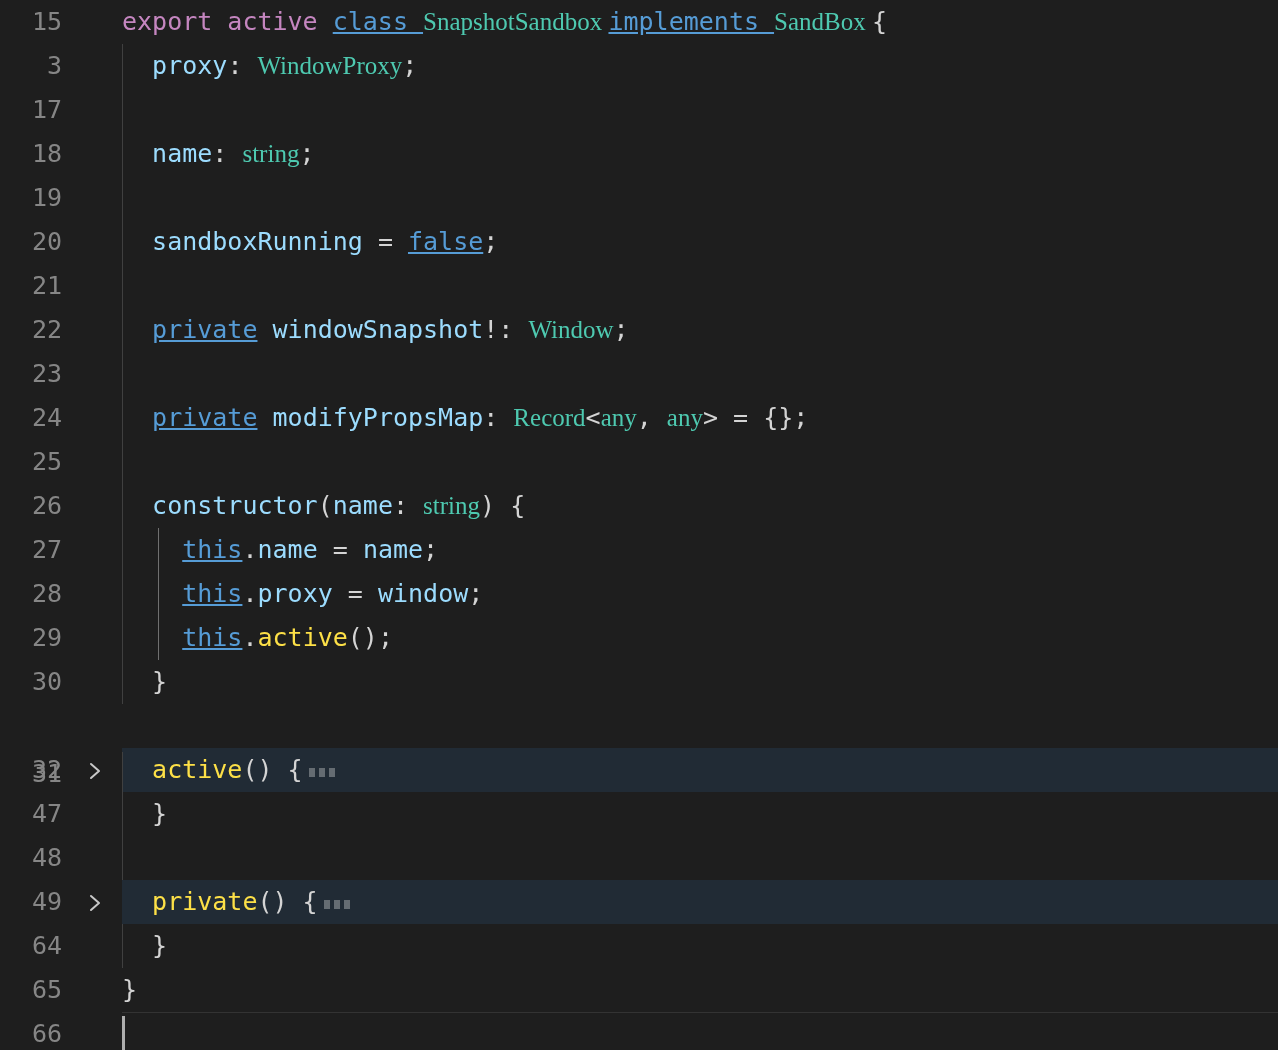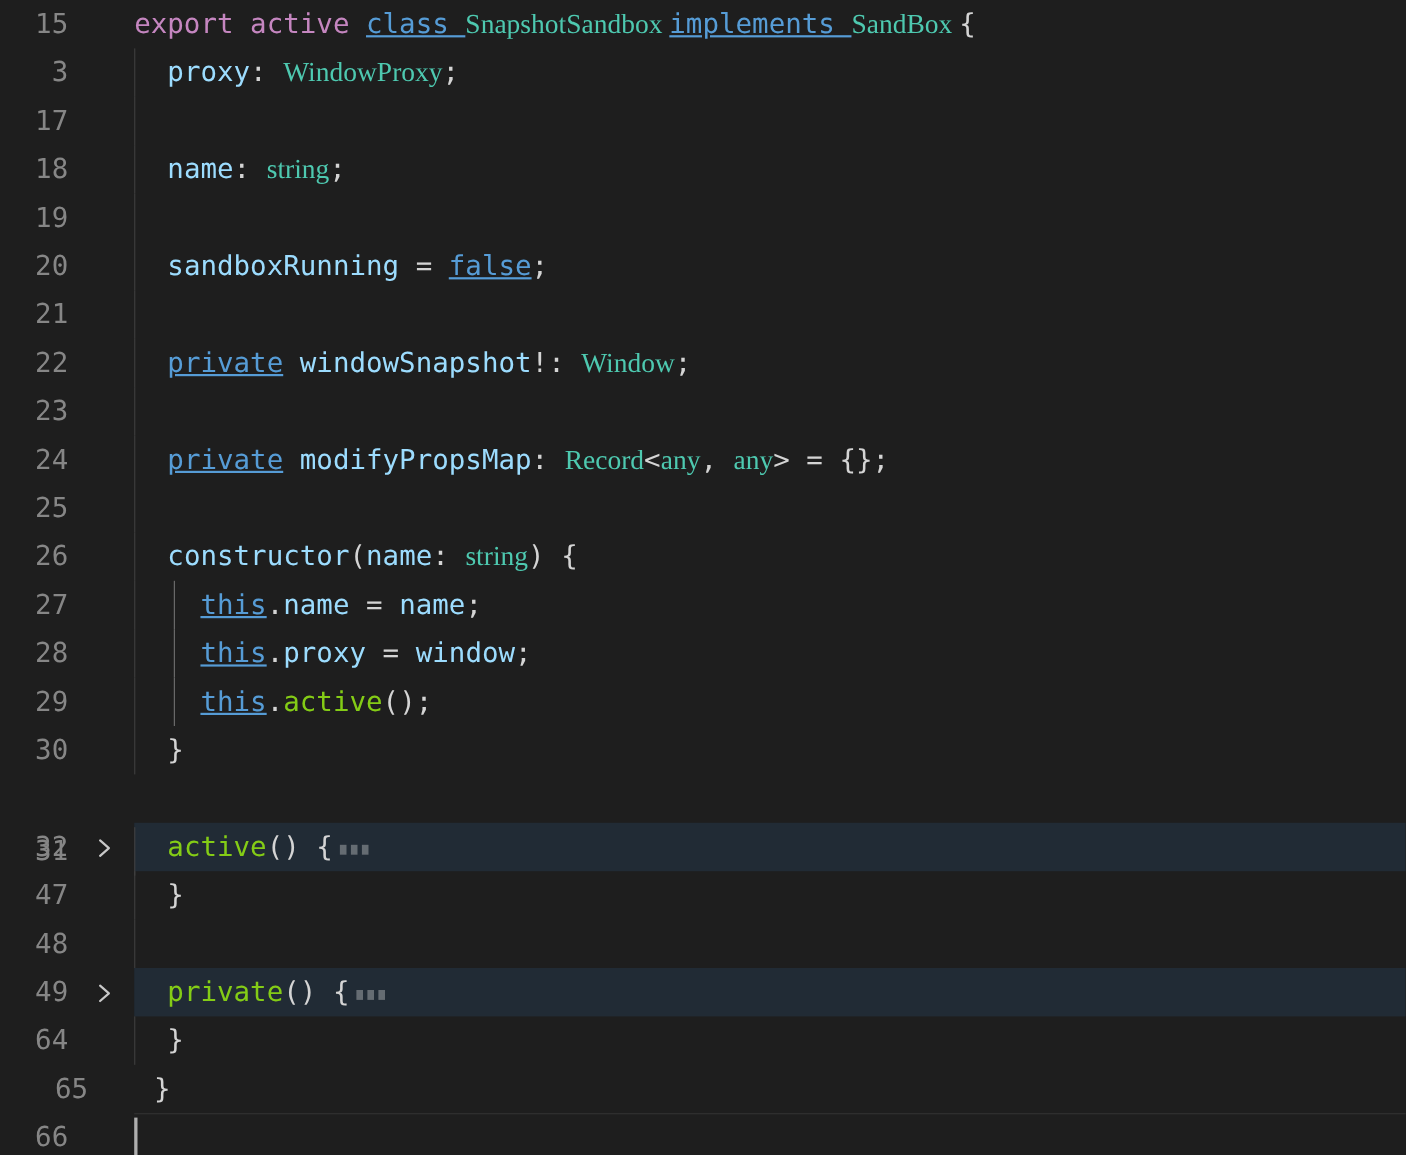--- a/index.html
+++ b/index.html
@@ -120,21 +120,21 @@
     height: 9px;
     background: #656c72;
     margin-right: 4px;
   }
 
   
   .t-keyword   { color: #569cd6; text-decoration: underline; }
   .t-control   { color: #c586c0; }
   .t-type      { color: #4ec9b0; font-family: Liberation Serif, serif; }
   .t-var       { color: #9cdcfe; }
-  .t-func      { color: #84cc16; }
+  .t-func      { color: #fde047; }
   .t-plain     { color: #d4d4d4; }
 </style>
 </head>
 <body>
 
 <div id="editor">
     <div class="code-line" style="top: 0px; position: absolute; left: 0px; right: 0px;"><div class="line-no">15</div><div class="line-body"><span class="t-control">export active </span><span class="t-keyword">class </span><span class="t-type">SnapshotSandbox </span><span class="t-keyword">implements </span><span class="t-type">SandBox </span><span class="t-plain">{</span></div></div>
     <div class="code-line" style="top: 44px; position: absolute; left: 0px; right: 0px;"><div class="indent-guide" style="left: 122px; top: 0px; height: 44px;"></div><div class="line-no">3</div><div class="line-body"><span class="t-plain">  </span><span class="t-var">proxy</span><span class="t-plain">: </span><span class="t-type">WindowProxy</span><span class="t-plain">;</span></div></div>
     <div class="code-line" style="top: 88px; position: absolute; left: 0px; right: 0px;"><div class="indent-guide" style="left: 122px; top: 0px; height: 44px;"></div><div class="line-no">17</div><div class="line-body"></div></div>
     <div class="code-line" style="top: 132px; position: absolute; left: 0px; right: 0px;"><div class="indent-guide" style="left: 122px; top: 0px; height: 44px;"></div><div class="line-no">18</div><div class="line-body"><span class="t-plain">  </span><span class="t-var">name</span><span class="t-plain">: </span><span class="t-type">string</span><span class="t-plain">;</span></div></div>
@@ -153,15 +153,15 @@
     <div class="code-line" style="top: 704px; position: absolute; left: 0px; right: 0px; margin-top: 48px;"><div class="indent-guide" style="left: 122px; top: 0px; height: 44px;"></div><div class="line-no">31</div><div class="line-body"></div></div>
     <div class="code-line" style="top: 748px; position: absolute; left: 0px; right: 0px; border-radius: 11px;"><div class="folded-bg"></div><div class="line-no">32</div><div class="fold-chevron"><svg width="22" height="22" viewBox="0 0 22 22">
           <path d="M7 4 L15 11 L7 18" fill="none" stroke="#c8c8c8" stroke-width="2" stroke-linecap="round" stroke-linejoin="round"></path>
         </svg></div><div class="line-body"><span class="t-plain">  </span><span class="t-func">active</span><span class="t-plain">() {</span><span class="fold-dots"><i></i><i></i><i></i></span></div></div>
     <div class="code-line" style="top: 792px; position: absolute; left: 0px; right: 0px;"><div class="indent-guide" style="left: 122px; top: 0px; height: 44px;"></div><div class="line-no">47</div><div class="line-body"><span class="t-plain">  }</span></div></div>
     <div class="code-line" style="top: 836px; position: absolute; left: 0px; right: 0px;"><div class="indent-guide" style="left: 122px; top: 0px; height: 44px;"></div><div class="line-no">48</div><div class="line-body"></div></div>
     <div class="code-line" style="top: 880px; position: absolute; left: 0px; right: 0px;"><div class="folded-bg"></div><div class="line-no">49</div><div class="fold-chevron"><svg width="22" height="22" viewBox="0 0 22 22">
           <path d="M7 4 L15 11 L7 18" fill="none" stroke="#c8c8c8" stroke-width="2" stroke-linecap="round" stroke-linejoin="round"></path>
         </svg></div><div class="line-body"><span class="t-plain">  </span><span class="t-func">private</span><span class="t-plain">() {</span><span class="fold-dots"><i></i><i></i><i></i></span></div></div>
     <div class="code-line" style="top: 924px; position: absolute; left: 0px; right: 0px;"><div class="indent-guide" style="left: 122px; top: 0px; height: 44px;"></div><div class="line-no">64</div><div class="line-body"><span class="t-plain">  }</span></div></div>
-    <div class="code-line" style="top: 968px; position: absolute; left: 18px; right: 0px; text-decoration: underline;"><div class="line-no">65</div><div class="line-body"><span class="t-plain">}</span></div></div>
+    <div class="code-line" style="top: 968px; position: absolute; left: 0px; right: 0px; text-decoration: underline;"><div class="line-no">65</div><div class="line-body"><span class="t-plain">}</span></div></div>
     <div class="code-line" style="top: 1012px; position: absolute; left: 0px; right: 0px;"><div class="curline-bg"></div><div class="line-no">66</div><div class="line-body"></div><div class="cursor"></div></div>
   </div>
 
 </body></html>

